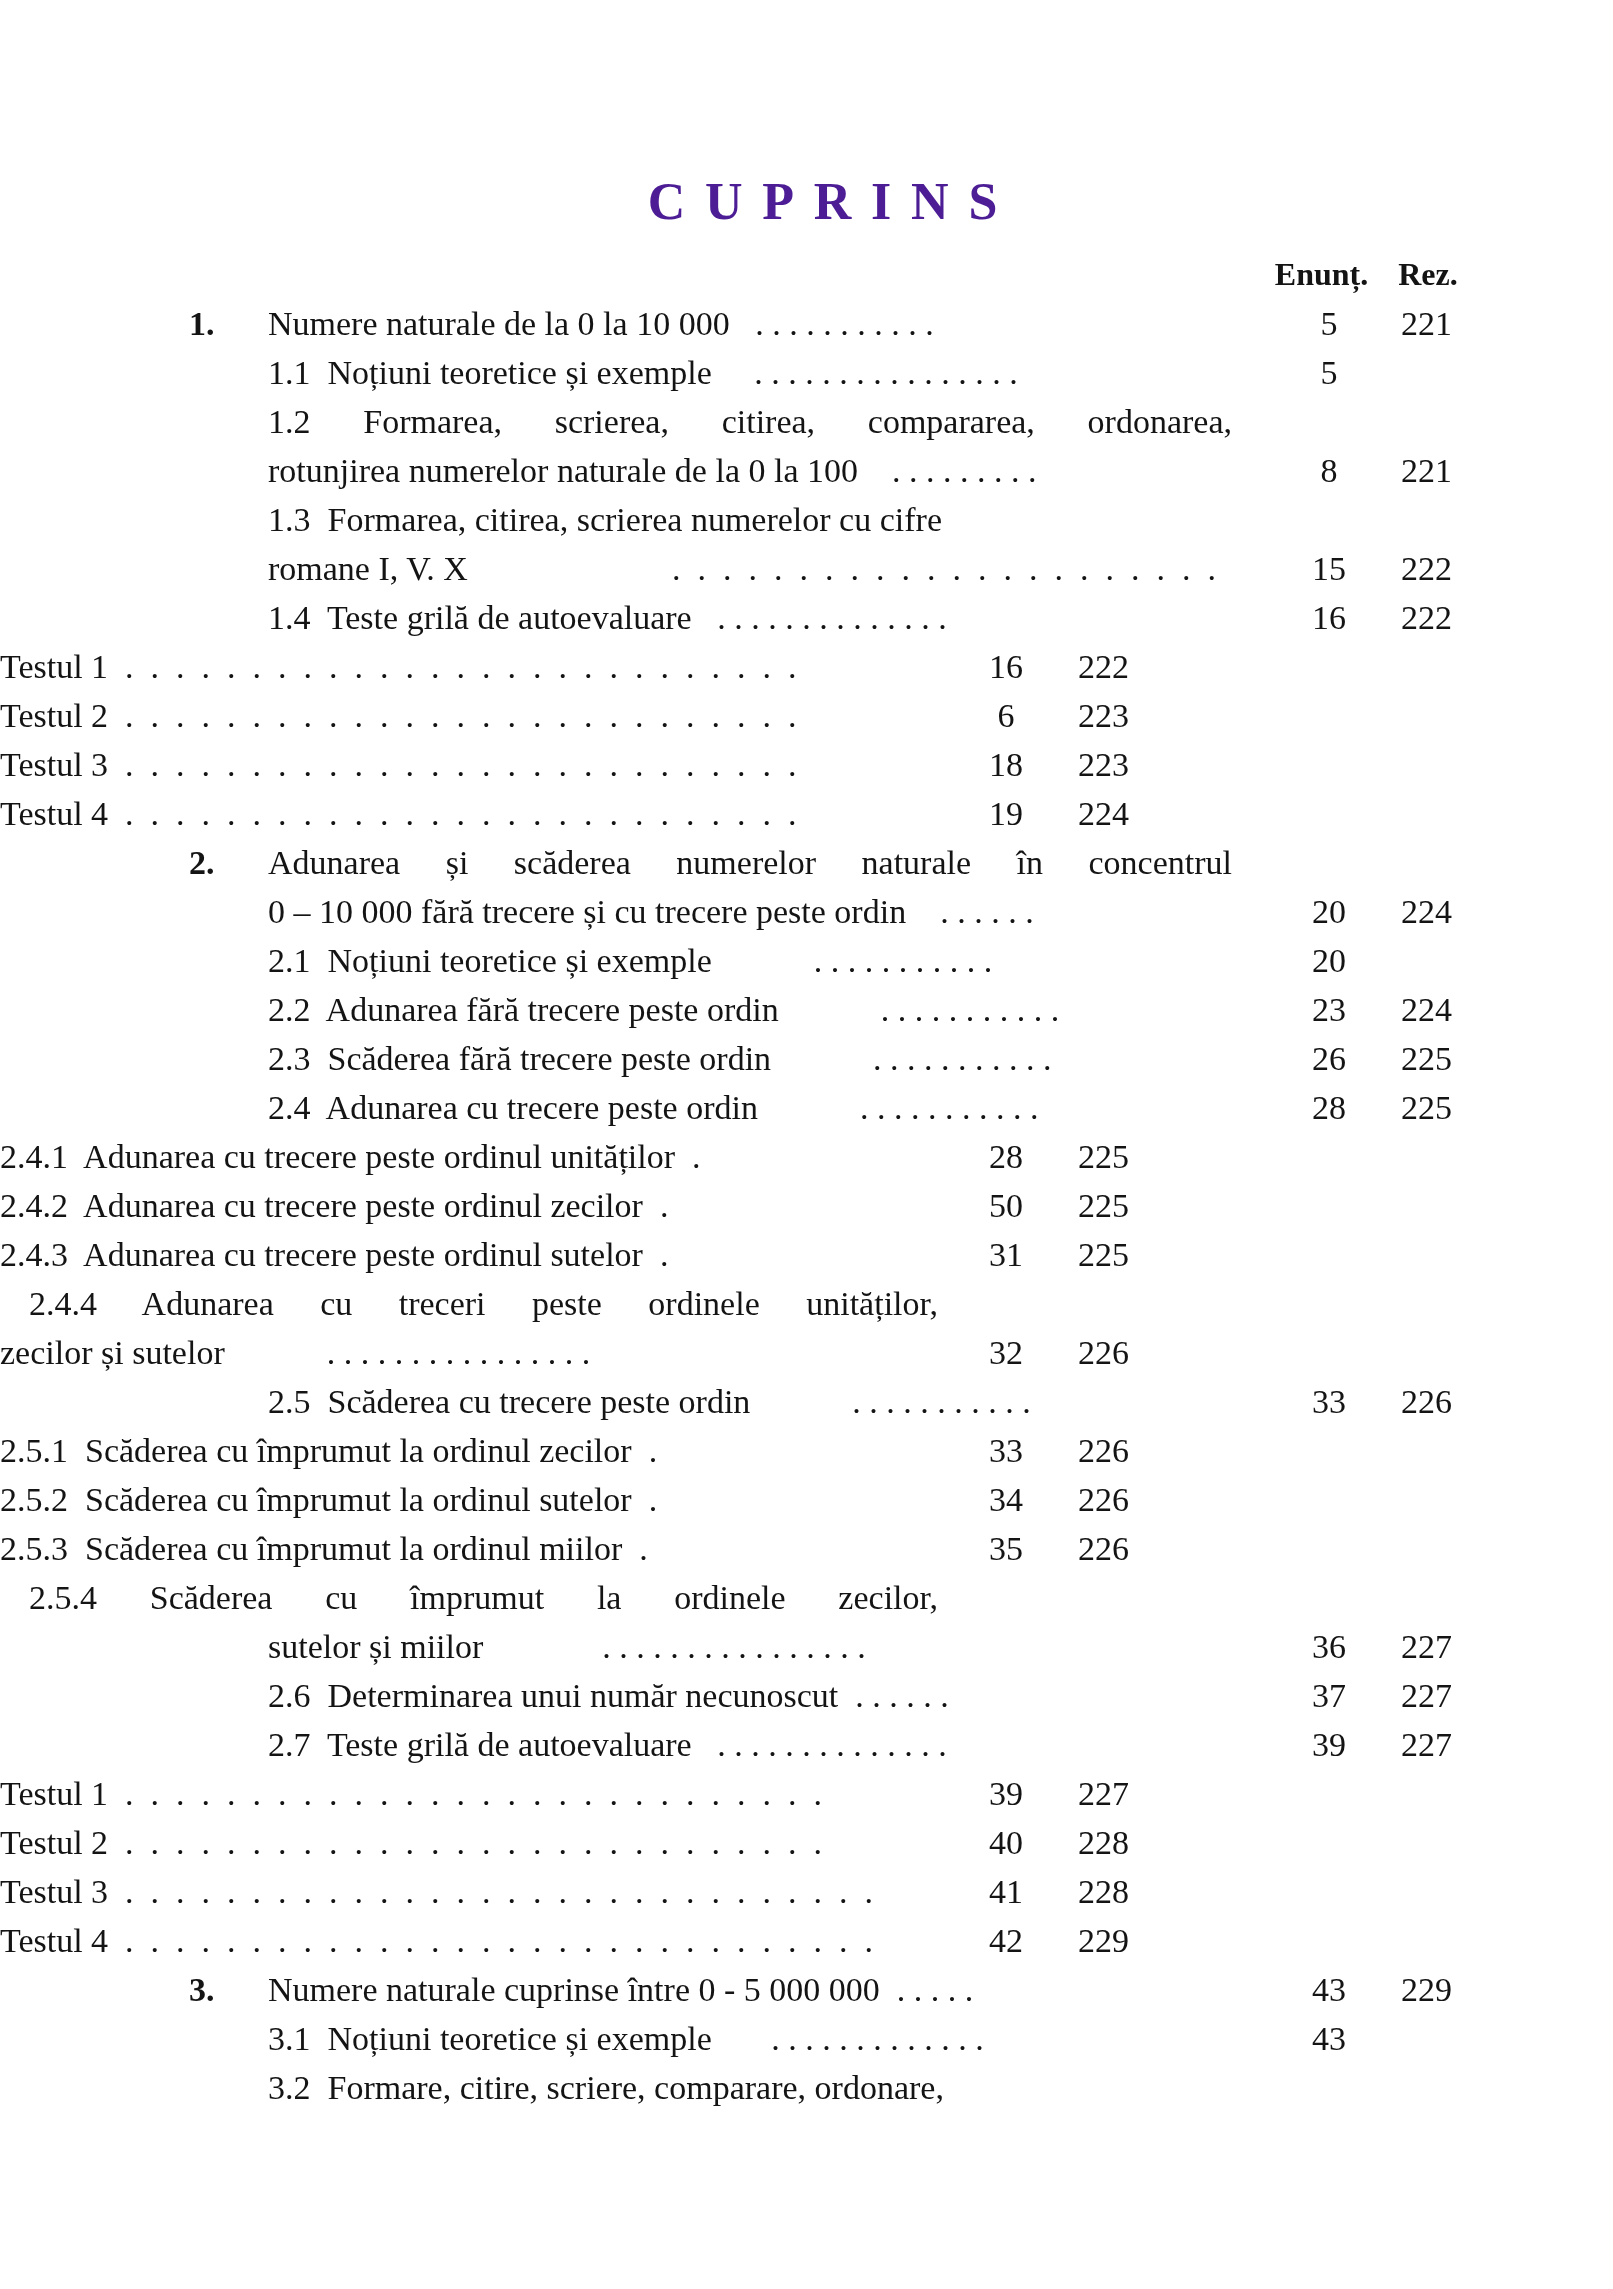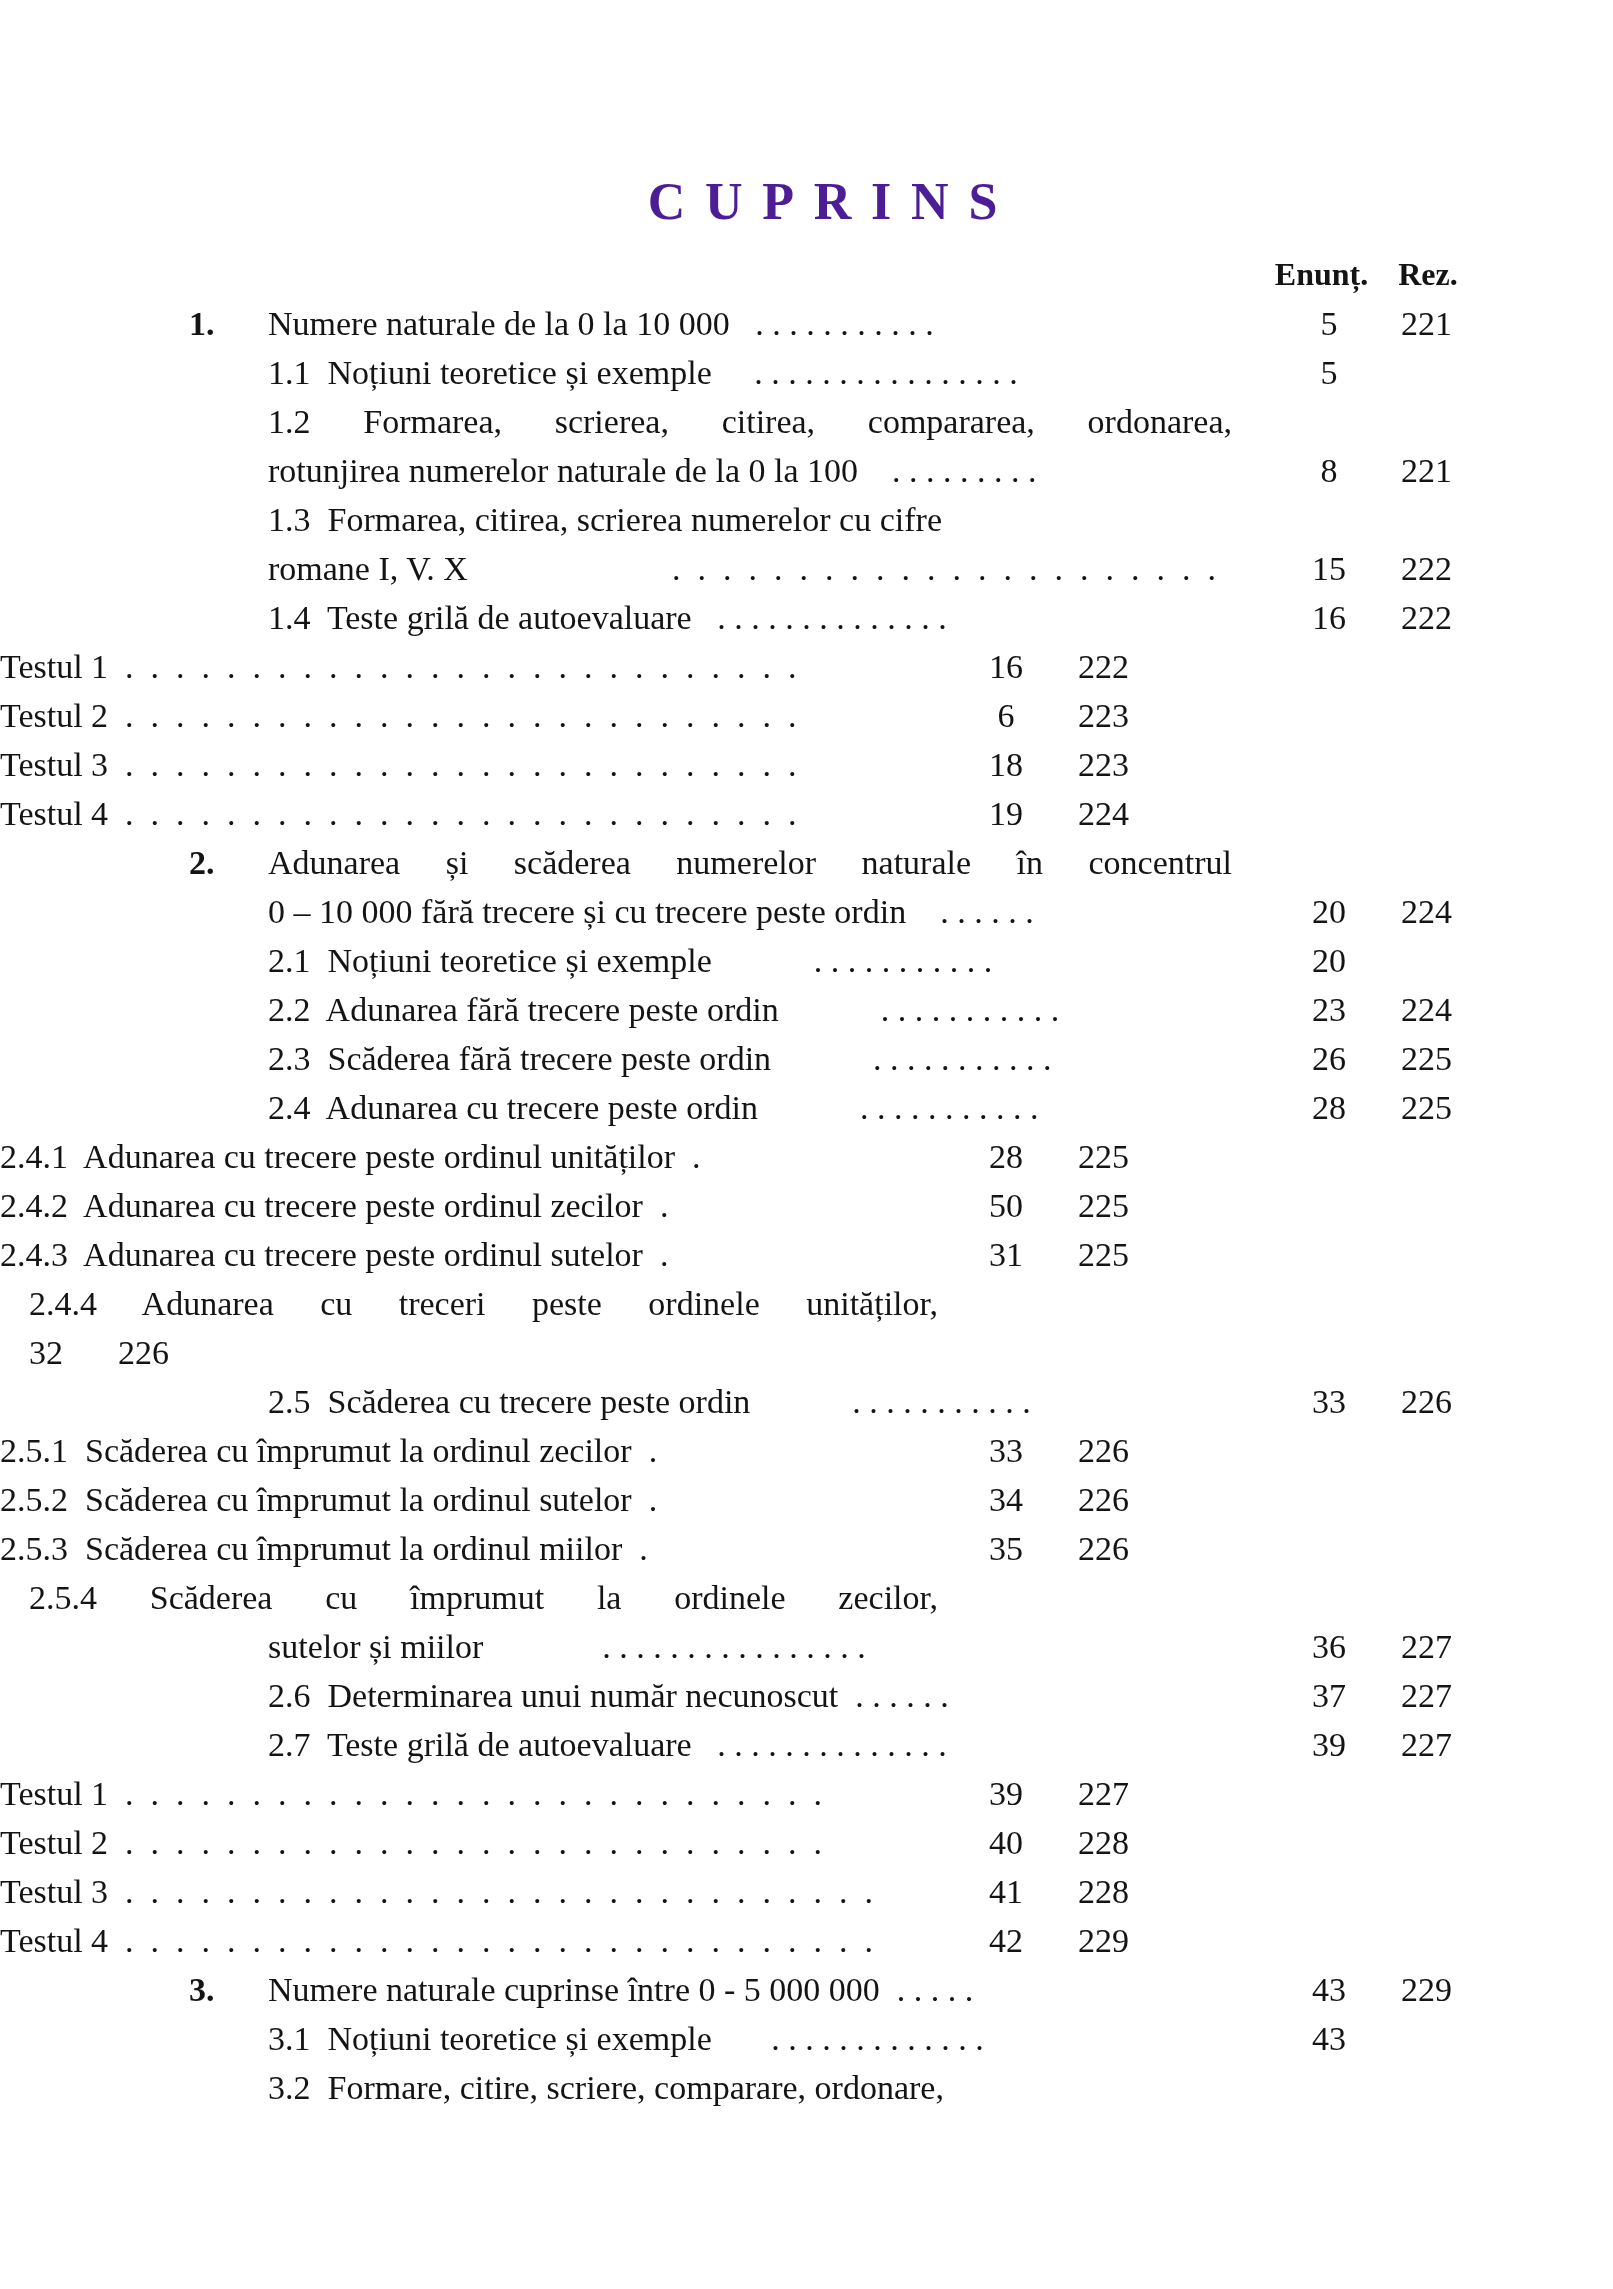--- a/index.html
+++ b/index.html
@@ -172,20 +172,21 @@
         <span class="ct"><span>2.4.3  Adunarea cu trecere peste ordinul sutelor</span><span>  .</span></span>
         <span class="en">31</span>
         <span class="rz">225</span>
       </div>
       <div class="row ind2 just">
         <span class="ct"><span>2.4.4  Adunarea cu treceri peste ordinele unităților,</span></span>
         <span class="en"></span>
         <span class="rz"></span>
       </div>
       <div class="row ind2">
+        <span class="ct"><span>zecilor și sutelor</span><span>            . . . . . . . . . . . . . . . .</span></span>
         <span class="en">32</span>
         <span class="rz">226</span>
       </div>
       <div class="row ind0">
         <span class="ct"><span>2.5  Scăderea cu trecere peste ordin</span><span>            . . . . . . . . . . .</span></span>
         <span class="en">33</span>
         <span class="rz">226</span>
       </div>
       <div class="row ind2">
         <span class="ct"><span>2.5.1  Scăderea cu împrumut la ordinul zecilor</span><span>  .</span></span>

